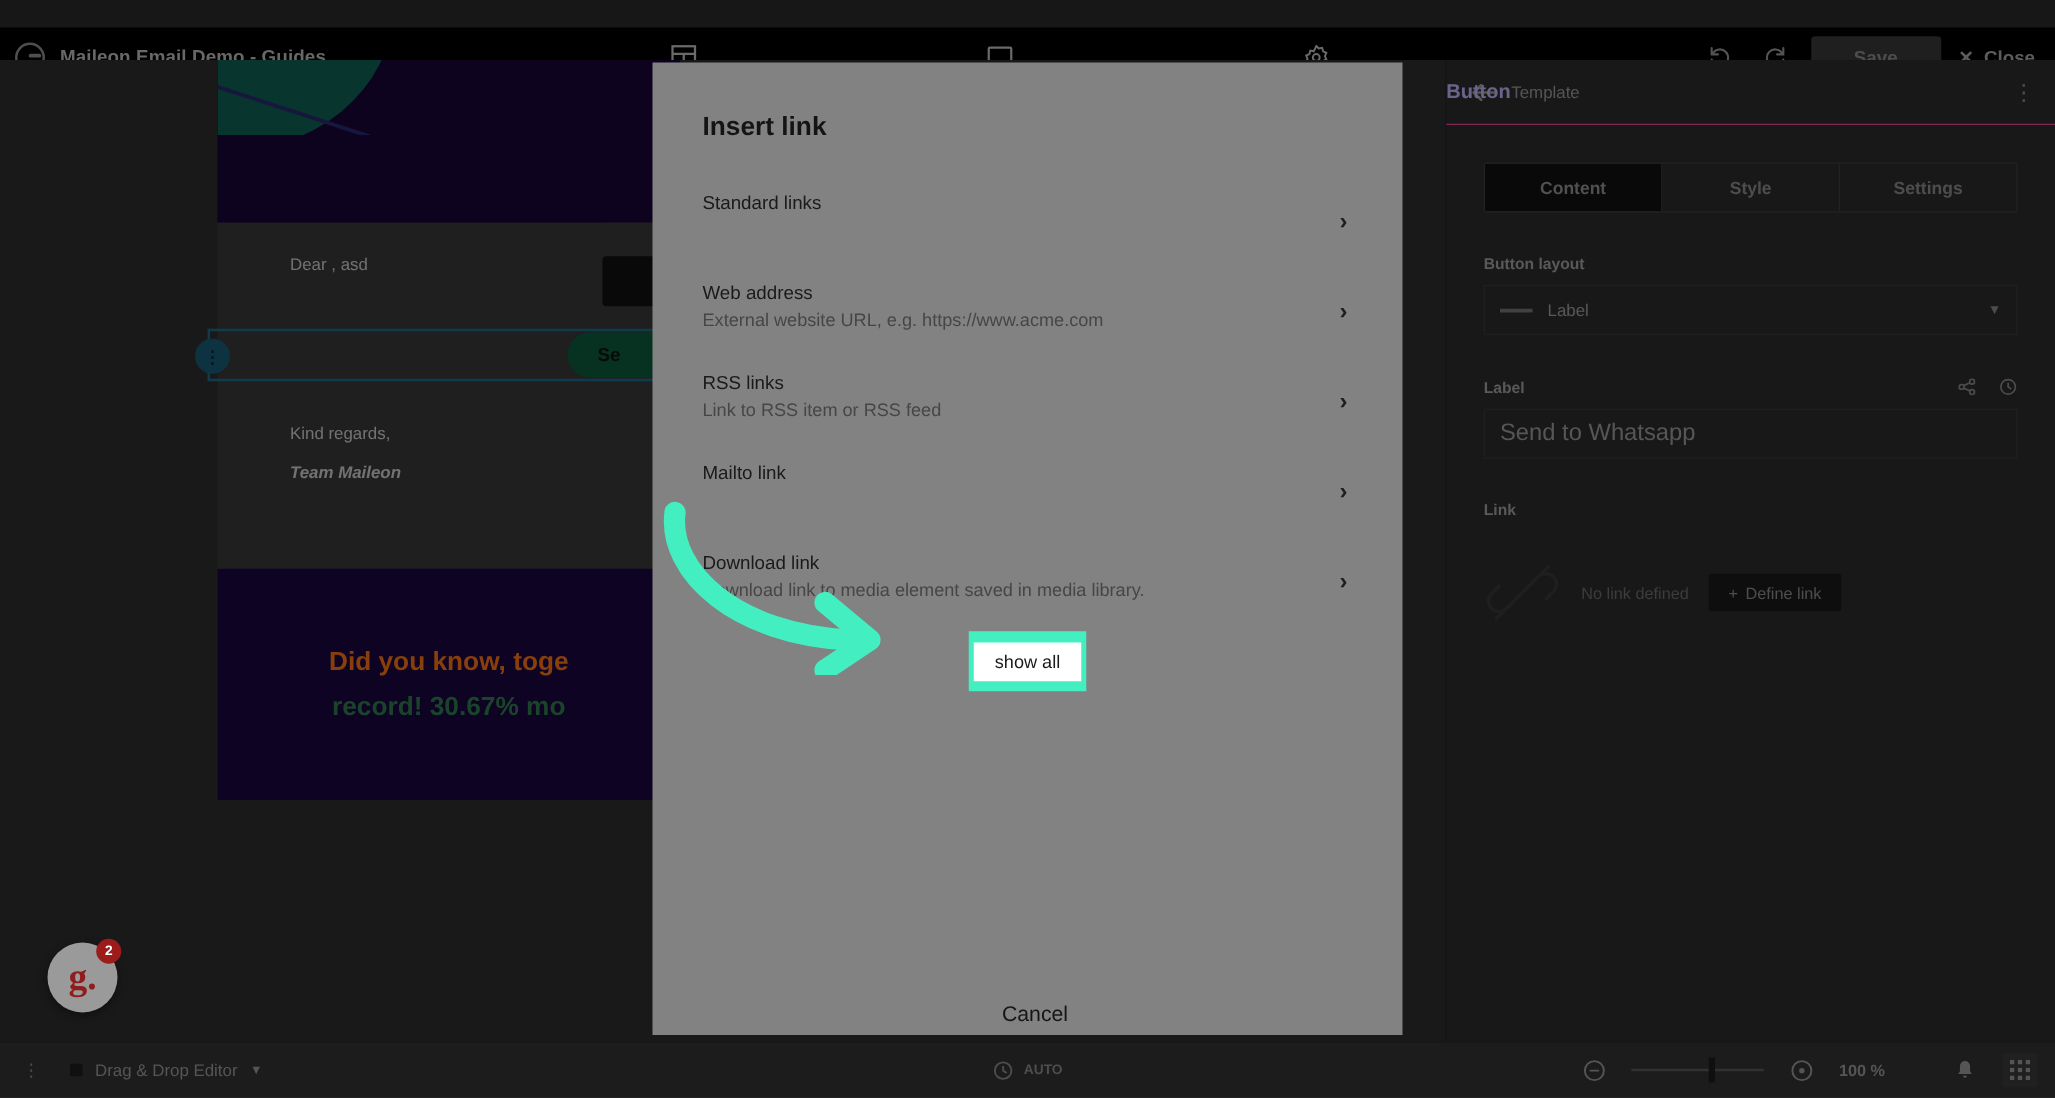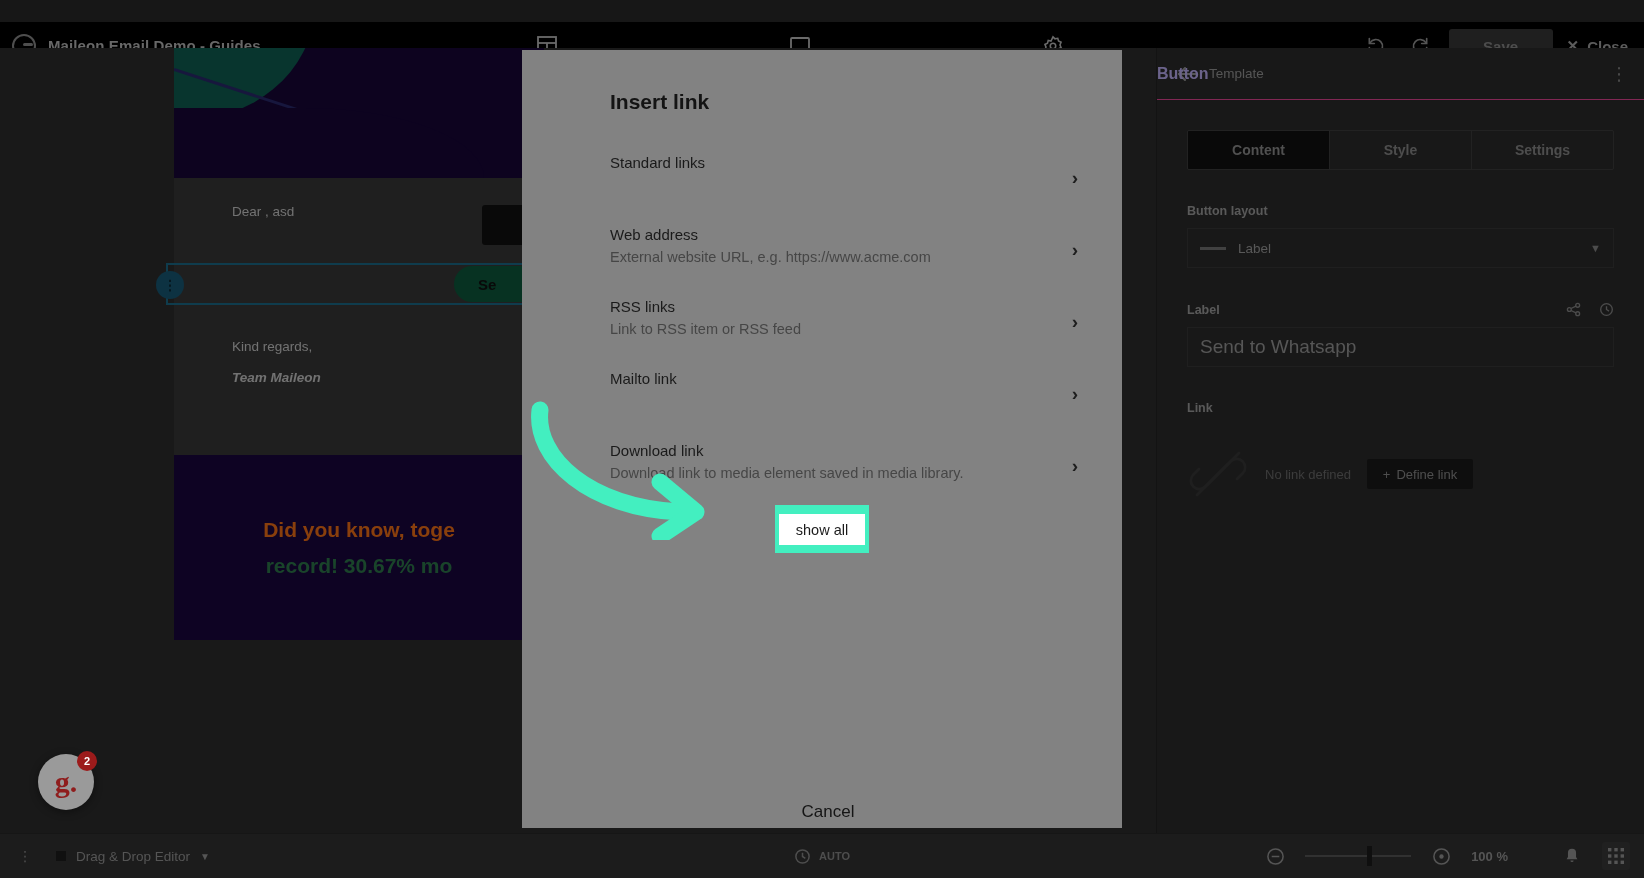--- a/index.html
+++ b/index.html
@@ -168,21 +168,20 @@
     position:absolute; right:-3px; top:-3px; width:20px;height:20px;border-radius:50%;
     background:#9c1b1b; color:#fff; font-size:11px; font-weight:700;
     display:flex;align-items:center;justify-content:center; font-family:"Liberation Sans",sans-serif;
   }
 
   
   .scrim{ position:absolute; inset:0; background:rgba(0,0,0,.45); }
   .modal{
     position:absolute; left:522px; top:50px; width:600px; height:778px;
     background:#828282;
-    padding-left:48px;
   }
   .modal-title{ padding:40px 40px 0; color:#141414; font-size:21px; font-weight:700;}
   .mlist{ margin-top:28px;}
   .mrow{
     position:relative; padding:10px 40px 10px 40px; height:72px;
   }
   .mrow .mt{ color:#1a1a1a; font-size:15px; font-weight:400; line-height:22px;}
   .mrow .ms{ color:#464646; font-size:14.5px; line-height:22px; margin-top:0px;}
   .mrow .chev{
     position:absolute; right:44px; top:50%; transform:translateY(-50%);

